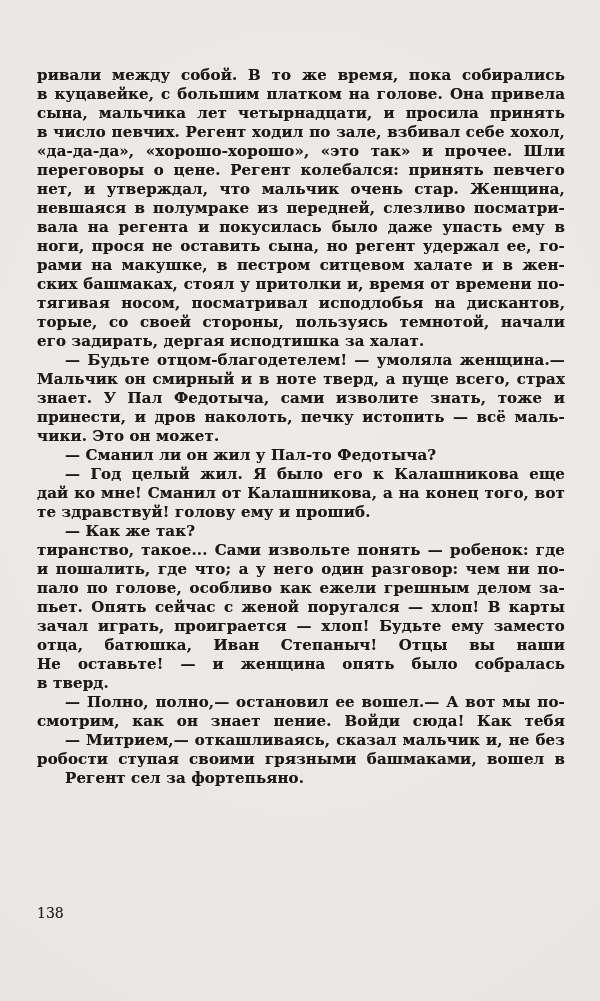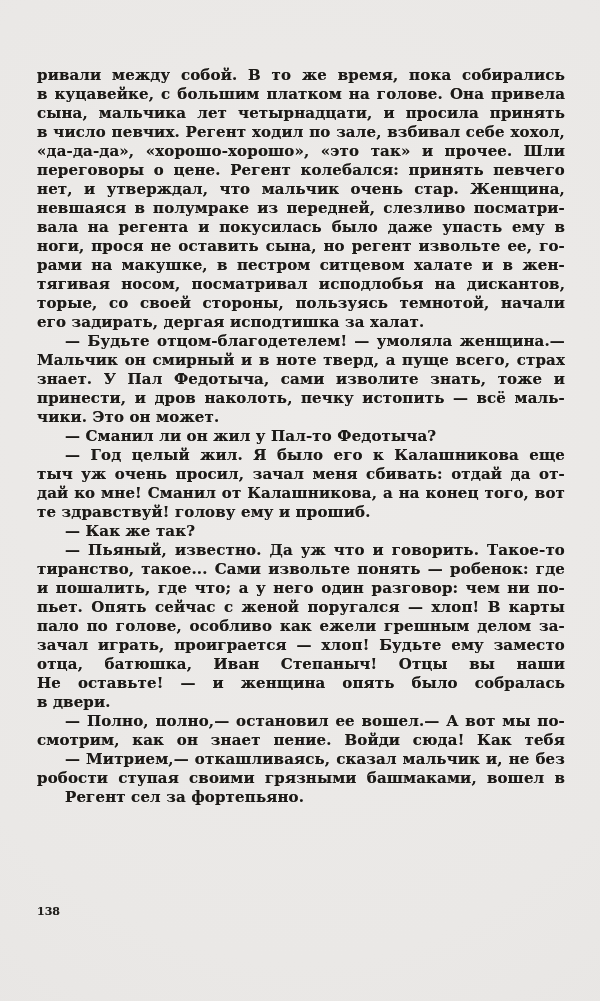--- a/index.html
+++ b/index.html
@@ -45,76 +45,75 @@
   .line.last {
     text-align-last: left;
   }
   .line.indent {
     text-indent: 28px;
   }
   .page-number {
     position: absolute;
     left: 37px;
     top: 905px;
-    font-size: 11px;
-    font-weight: 700;
+    font-size: 14px;
+    font-weight: 400;
     color: #24221f;
     text-shadow: 0 0 0.5px rgba(20,18,15,0.5);
   }
 </style>
 </head>
 <body>
 
 <div class="scan-page">
   <div class="text-block">
       <div class="para">
         <div class="line">ривали между собой. В то же время, пока собирались пев-</div>
         <div class="line">в куцавейке, с большим платком на голове. Она привела</div>
         <div class="line">сына, мальчика лет четырнадцати, и просила принять его</div>
         <div class="line">в число певчих. Регент ходил по зале, взбивал себе хохол,</div>
         <div class="line">«да-да-да», «хорошо-хорошо», «это так» и прочее. Шли</div>
         <div class="line">переговоры о цене. Регент колебался: принять певчего или</div>
         <div class="line">нет, и утверждал, что мальчик очень стар. Женщина, вид-</div>
         <div class="line">невшаяся в полумраке из передней, слезливо посматри-</div>
         <div class="line">вала на регента и покусилась было даже упасть ему в</div>
-        <div class="line">ноги, прося не оставить сына, но регент извольте ее, го-</div>
+        <div class="line">ноги, прося не оставить сына, но регент удержал ее, го-</div>
         <div class="line">рами на макушке, в пестром ситцевом халате и в жен-</div>
+        <div class="line">ских башмаках, стоял у притолки и, время от времени по-</div>
         <div class="line">тягивая носом, посматривал исподлобья на дискантов, ко-</div>
         <div class="line">торые, со своей стороны, пользуясь темнотой, начали уже</div>
         <div class="line last">его задирать, дергая исподтишка за халат.</div>
       </div>
       <div class="para">
         <div class="line indent">— Будьте отцом-благодетелем! — умоляла женщина.—</div>
         <div class="line">Мальчик он смирный и в ноте тверд, а пуще всего, страх</div>
         <div class="line">знает. У Пал Федотыча, сами изволите знать, тоже и воды</div>
         <div class="line">принести, и дров наколоть, печку истопить — всё маль-</div>
         <div class="line last">чики. Это он может.</div>
       </div>
       <div class="para">
         <div class="line last indent">— Сманил ли он жил у Пал-то Федотыча?</div>
       </div>
       <div class="para">
         <div class="line indent">— Год целый жил. Я было его к Калашникова еще</div>
-        <div class="line">тыч уж очень просил, зачал меня сбивать: отдай да от-</div>
         <div class="line">дай ко мне! Сманил от Калашникова, а на конец того, вот</div>
         <div class="line last">те здравствуй! голову ему и прошиб.</div>
       </div>
       <div class="para">
         <div class="line last indent">— Как же так?</div>
       </div>
       <div class="para">
-        <div class="line indent">— Пьяный, известно. Да уж что и говорить. Такое-то</div>
         <div class="line">тиранство, такое... Сами извольте понять — робенок: где</div>
         <div class="line">и пошалить, где что; а у него один разговор: чем ни по-</div>
+        <div class="line">пало по голове, особливо как ежели грешным делом за-</div>
         <div class="line">пьет. Опять сейчас с женой поругался — хлоп! В карты</div>
-        <div class="line">пало по голове, особливо как ежели грешным делом за-</div>
         <div class="line">зачал играть, проиграется — хлоп! Будьте ему заместо</div>
         <div class="line">отца, батюшка, Иван Степаныч! Отцы вы наши сиротские!</div>
         <div class="line">Не оставьте! — и женщина опять было собралась бухнуться</div>
-        <div class="line last">в двери.</div>
+        <div class="line last">в тверд.</div>
       </div>
       <div class="para">
         <div class="line indent">— Полно, полно,— остановил ее вошел.— А вот мы по-</div>
         <div class="line last">смотрим, как он знает пение. Войди сюда! Как тебя звать-то?</div>
       </div>
       <div class="para">
         <div class="line indent">— Митрием,— откашливаясь, сказал мальчик и, не без</div>
         <div class="line last">робости ступая своими грязными башмаками, вошел в залу.</div>
       </div>
       <div class="para">

